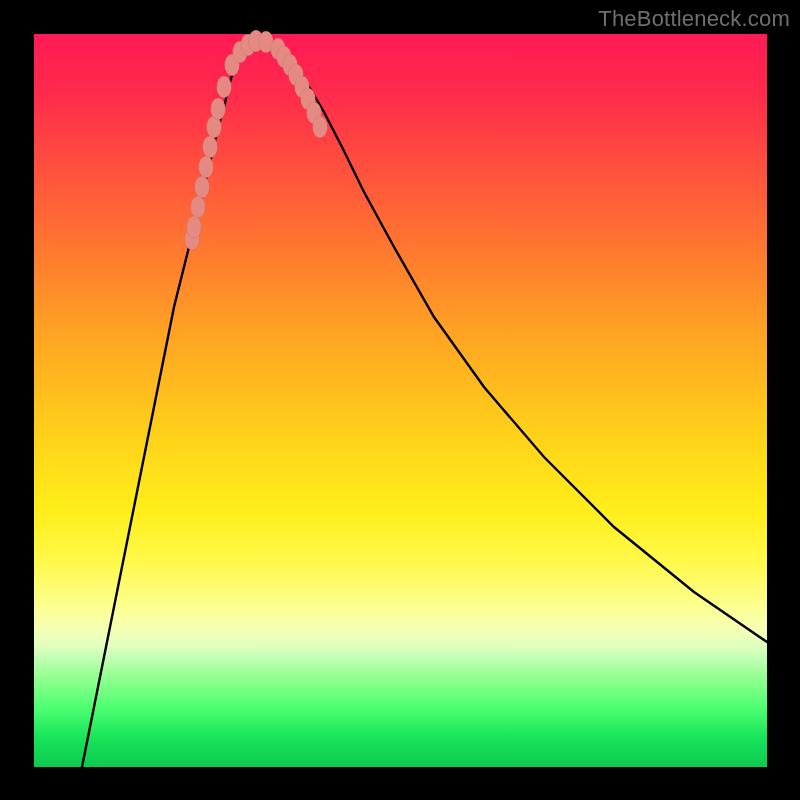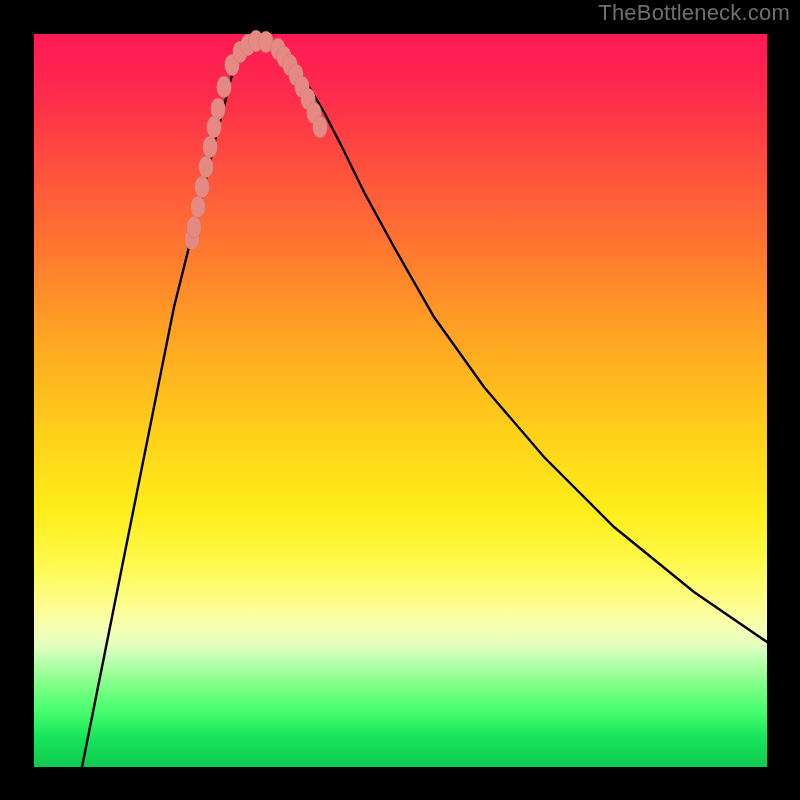--- a/index.html
+++ b/index.html
@@ -41,21 +41,21 @@
       #e2ffbf 83.5%,
       #c4ffb5 85%,
       #8fff8f 88%,
       #4cff70 92%,
       #18e45a 96%,
       #0fc94f 100%
     );
   }
   .watermark {
     position: absolute;
-    top: 0;
+    top: 6px;
     right: 10px;
     color: #6f6f6f;
     font-size: 22px;
     font-weight: 500;
     letter-spacing: 0.2px;
     user-select: none;
     margin-left: 20px;
   }
   svg.curve {
     position: absolute;

